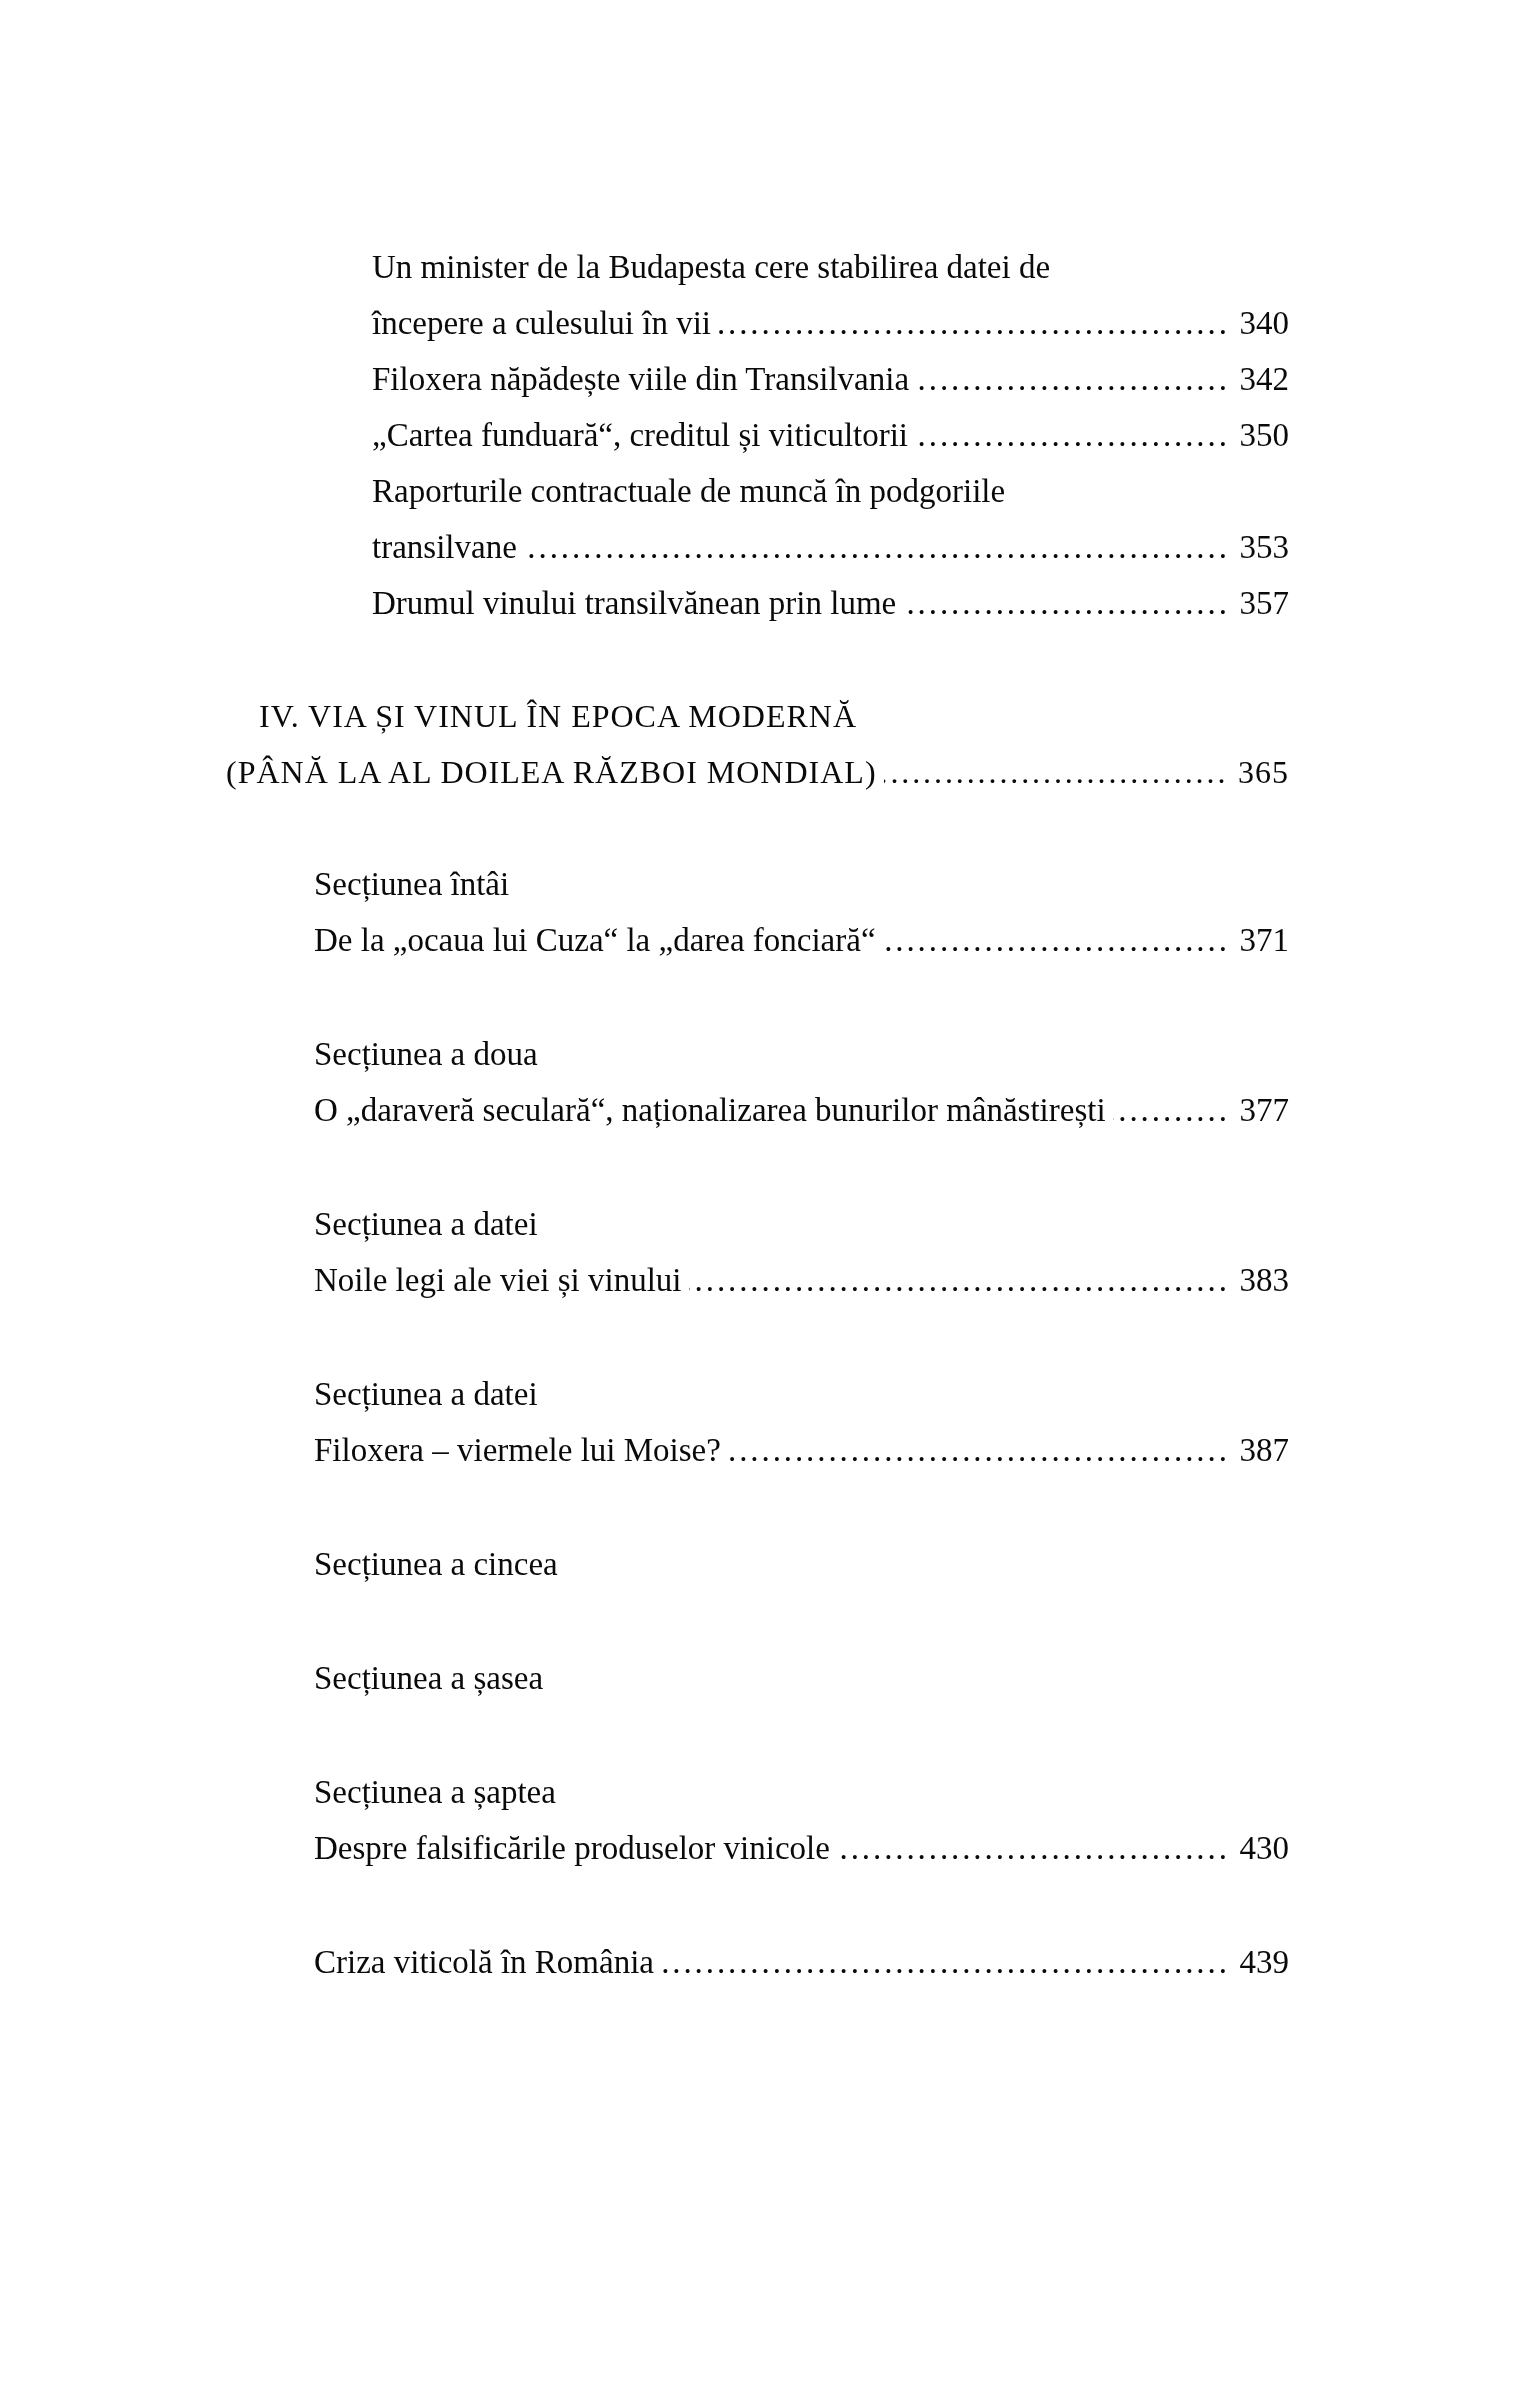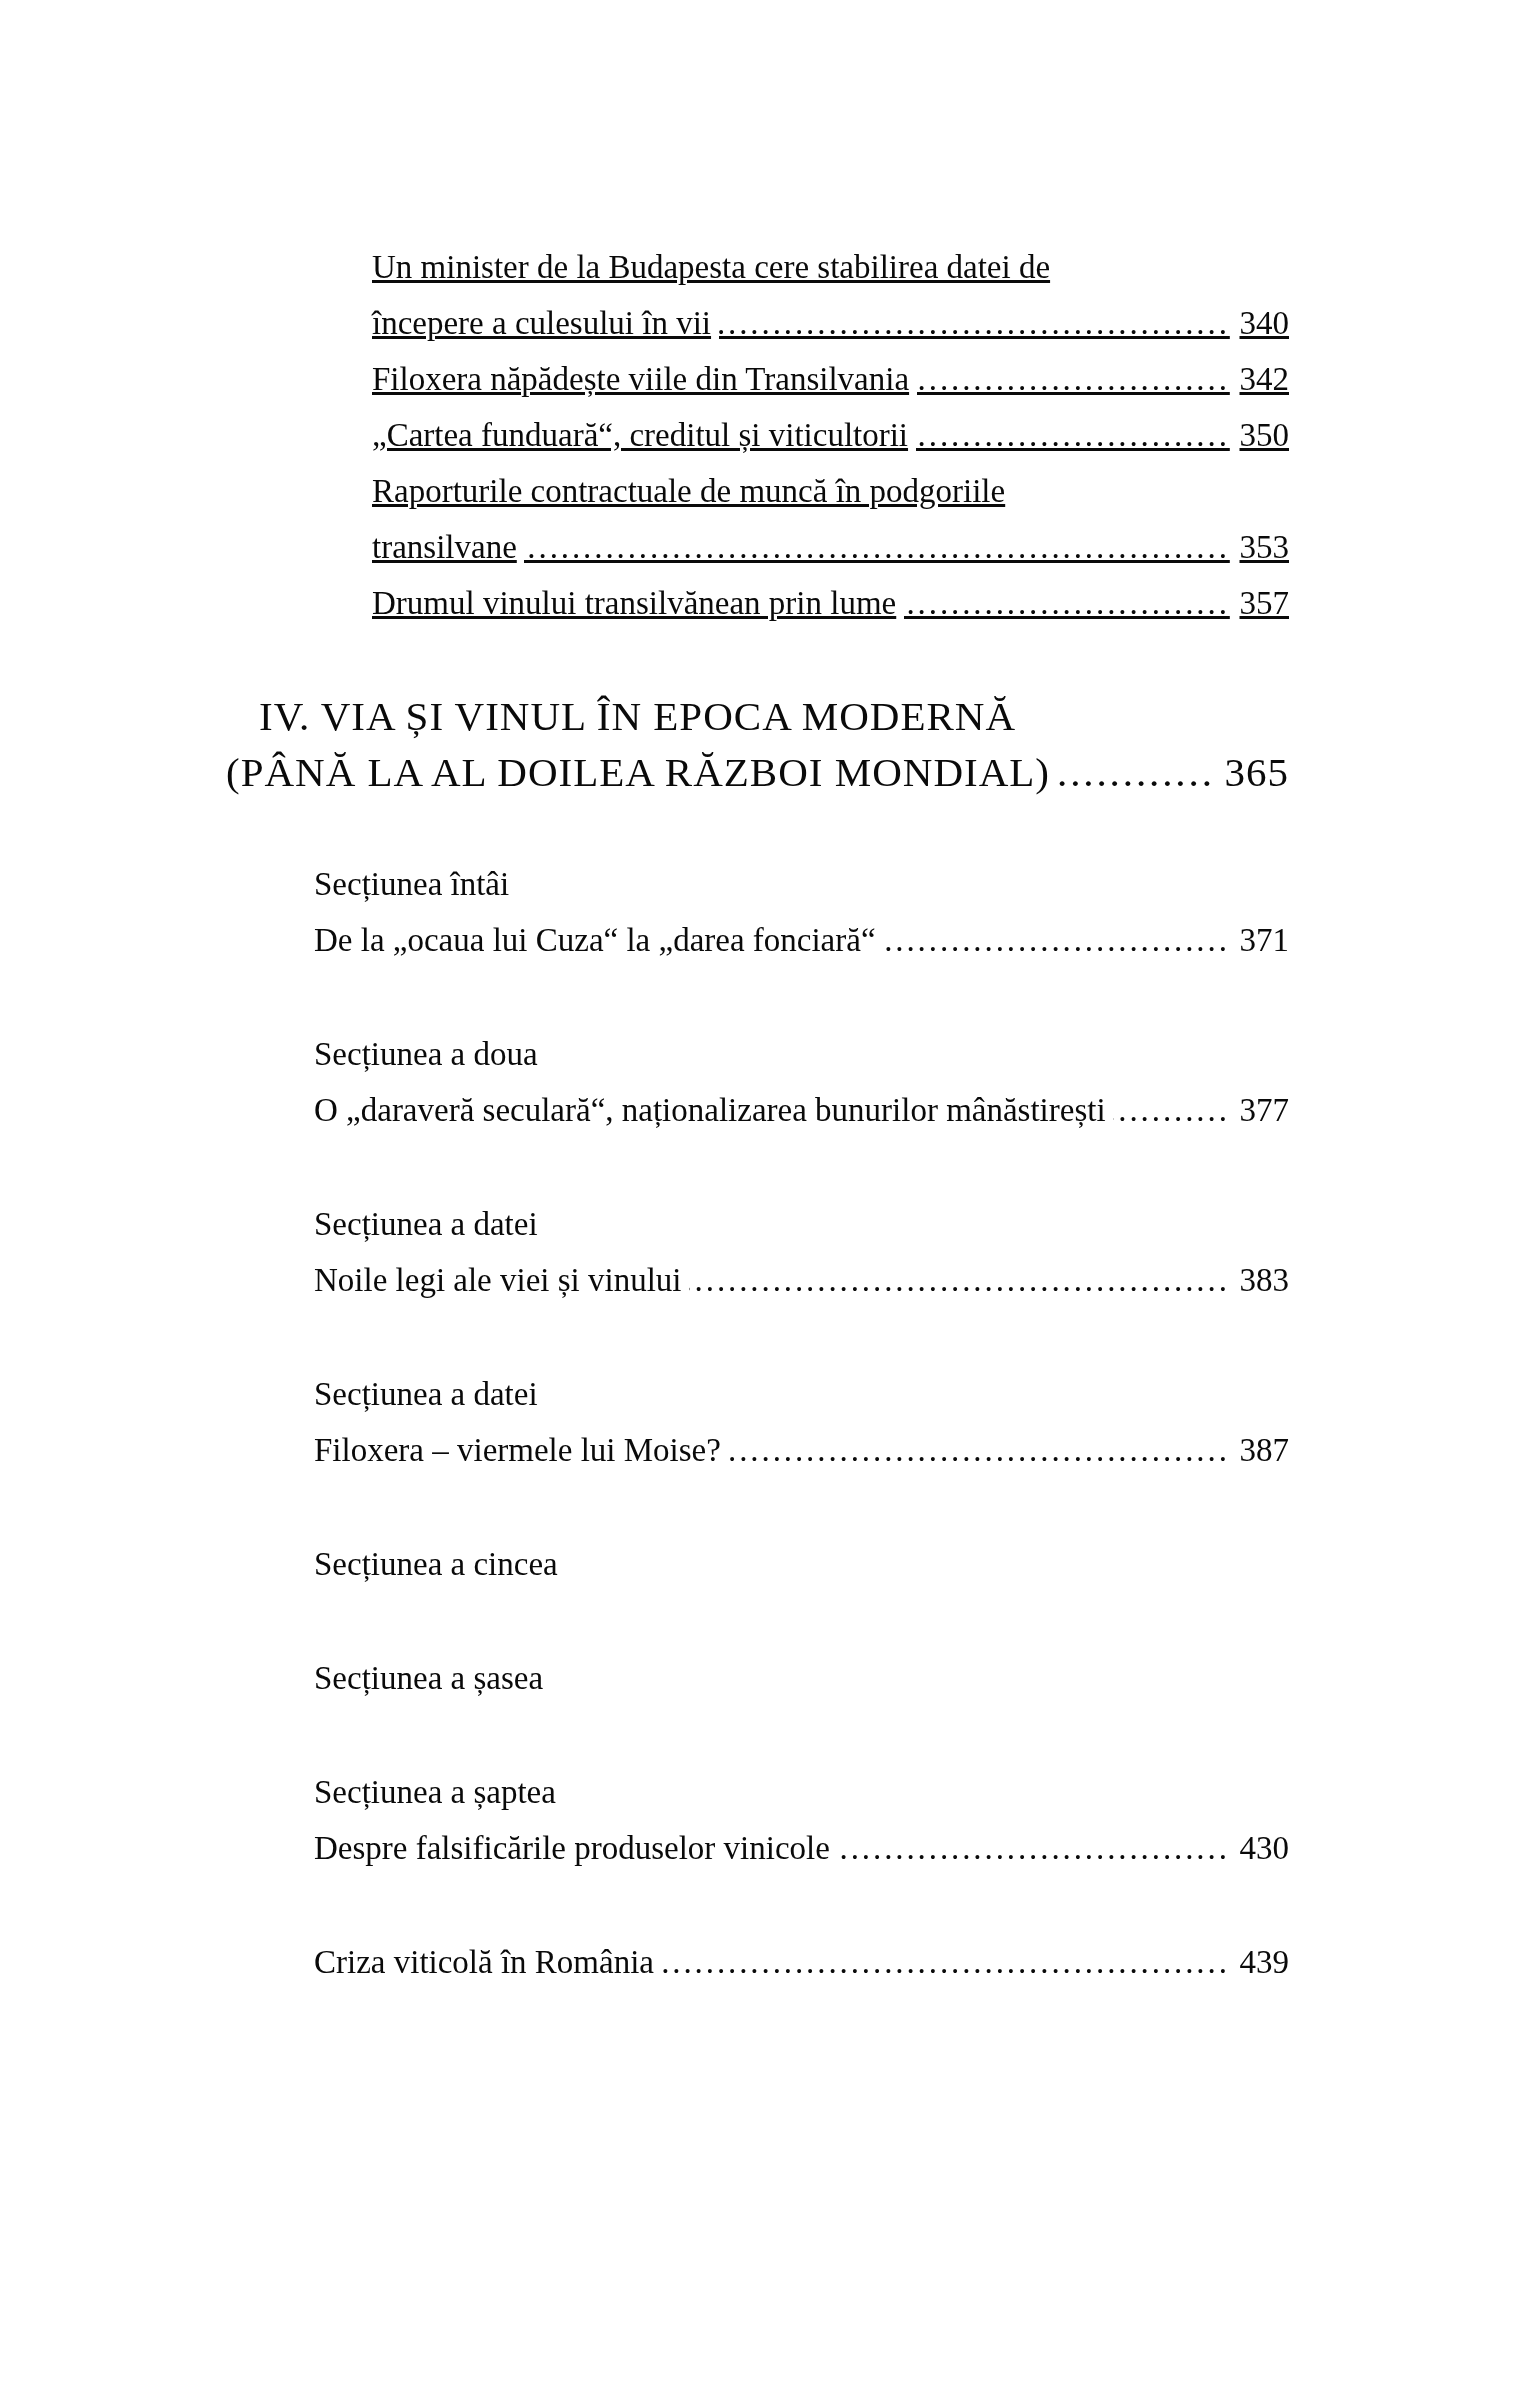--- a/index.html
+++ b/index.html
@@ -26,30 +26,29 @@
     align-items: baseline;
     line-height: 56px;
     font-size: 33px;
     white-space: nowrap;
   }
   
   .block-cont {
     margin-left: 372px;
     width: 917px;
     margin-bottom: 57px;
-    text-decoration: underline;
   }
   
   .block-chapter {
     margin-left: 226px;
     width: 1063px;
     margin-bottom: 56px;
   }
   .block-chapter .row {
-    font-size: 41px;
+    font-size: 32px;
     letter-spacing: 1px;
     align-items: flex-end;
   }
   .chap-l1 { text-indent: 33px; }
   
   .block-section {
     margin-left: 314px;
     width: 975px;
     margin-bottom: 58px;
   }

